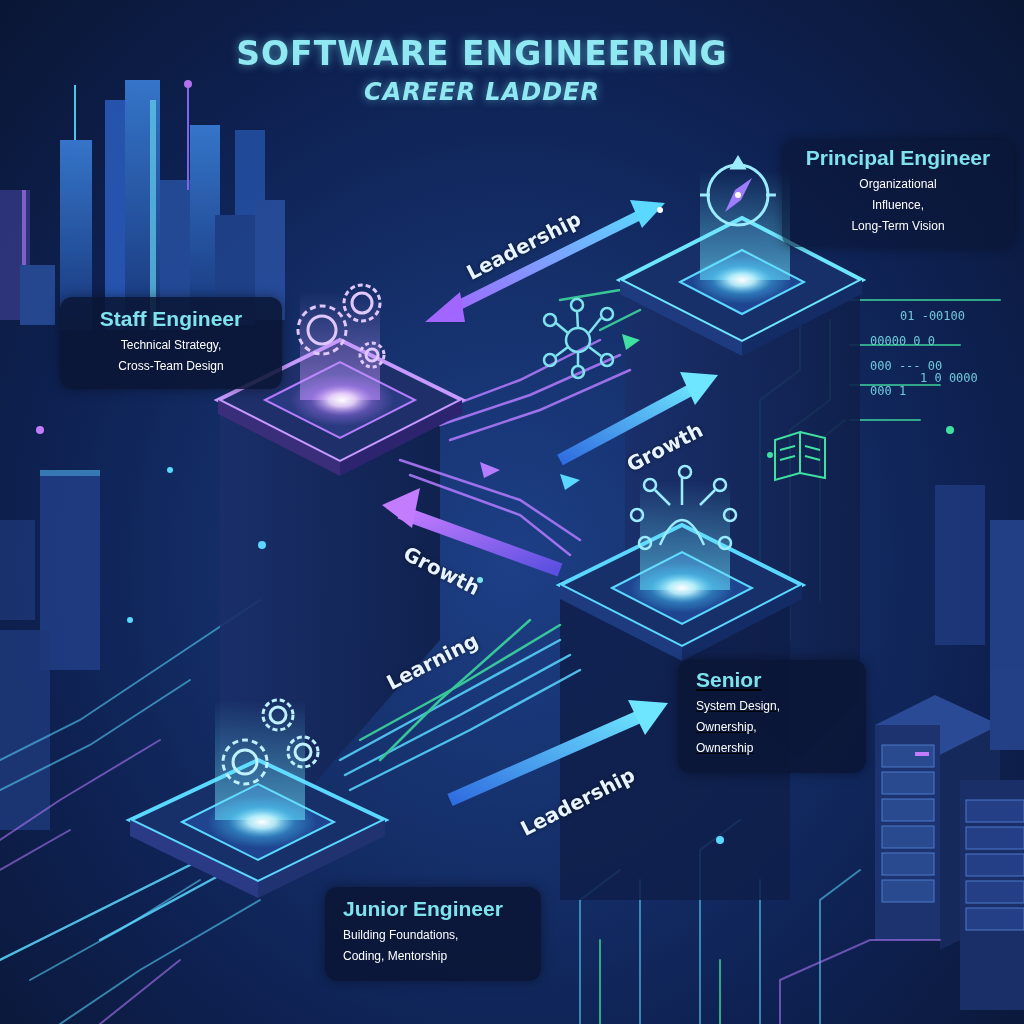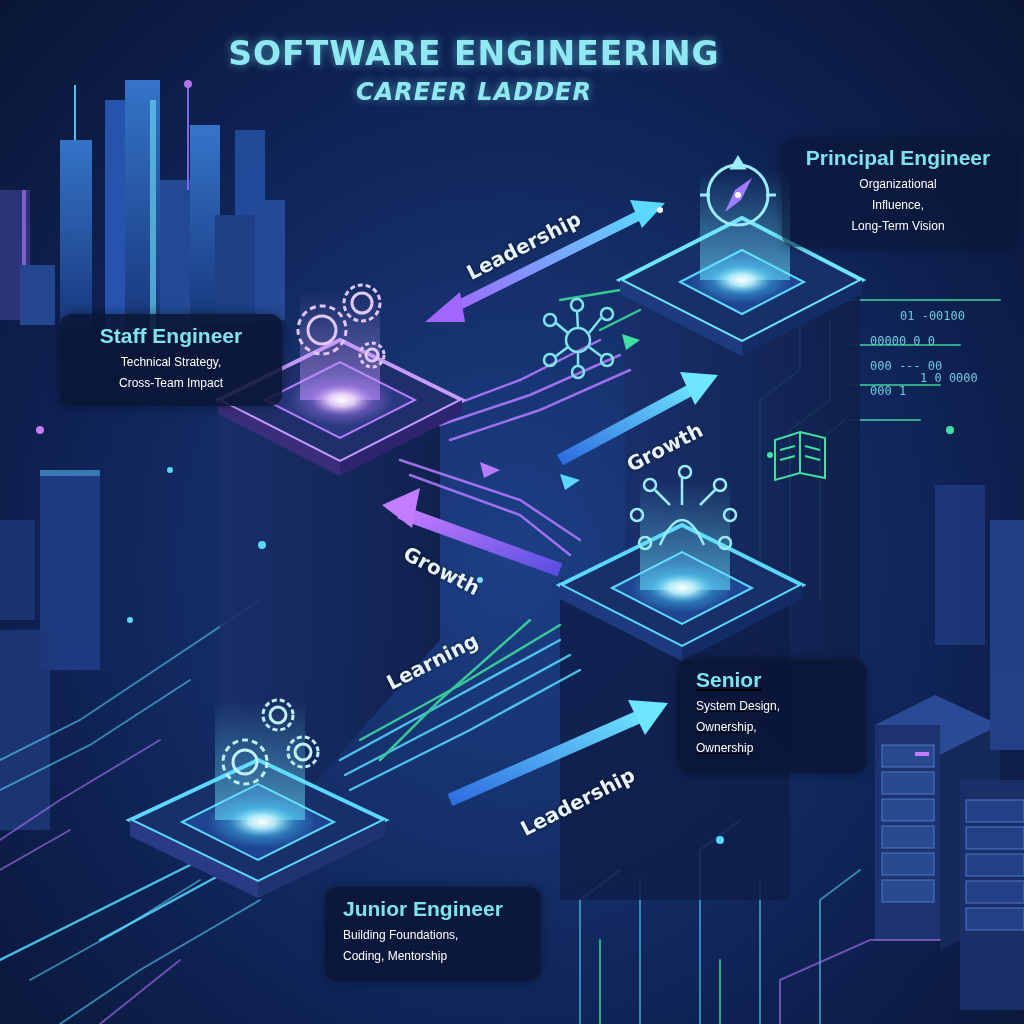--- a/index.html
+++ b/index.html
@@ -1,20 +1,20 @@
 <!DOCTYPE html>
 <html><head>
 <meta charset="utf-8">
 <style>
   html,body{margin:0;padding:0;}
   body{width:1024px;height:1024px;overflow:hidden;background:#0b1a3d;font-family:"DejaVu Sans","Liberation Sans",sans-serif;}
   #stage{position:relative;width:1024px;height:1024px;overflow:hidden;
     background:radial-gradient(ellipse at 50% 55%, #1d3f86 0%, #15306b 35%, #0e2152 65%, #0a1634 100%);}
   svg.scene{position:absolute;left:0;top:0;width:1024px;height:1024px;}
-  .title{position:absolute;left:0;width:948px;text-align:center;color:#8fe8f2;font-weight:bold;letter-spacing:1px;
+  .title{position:absolute;left:8px;width:948px;text-align:center;color:#8fe8f2;font-weight:bold;letter-spacing:1px;
     text-shadow:0 0 10px rgba(120,230,245,0.55);font-family:"DejaVu Sans","Liberation Sans",sans-serif;}
   .title.l1{top:34px;font-size:33px;}
   .title.l2{top:78px;font-size:24px;font-style:italic;}
   .card{position:absolute;background:rgba(10,22,54,0.88);border-radius:12px;text-align:center;
     font-family:"Liberation Sans",sans-serif;box-shadow:0 0 12px rgba(0,0,0,0.4);}
   .card .ct{color:#7fe3ee;font-weight:bold;font-size:21px;margin-bottom:4px;}
   .card .cd{color:#ffffff;font-size:12px;line-height:21px;}
   .card.left .ct,.card.left .cd{text-align:left;}
   .arrow-label{position:absolute;color:#e8f4ff;font-weight:bold;font-size:20px;font-family:"DejaVu Sans","Liberation Sans",sans-serif;
     text-shadow:0 0 4px rgba(0,0,0,0.6);white-space:nowrap;transform-origin:left center;}
@@ -326,24 +326,24 @@
   <div class="title l1">SOFTWARE ENGINEERING</div>
   <div class="title l2">CAREER LADDER</div>
 
   <div class="card" style="left:782px;top:140px;width:220px;padding:6px 6px 10px;background:rgba(10,22,54,0.6);">
     <div class="ct">Principal Engineer</div>
     <div class="cd">Organizational</div>
     <div class="cd">Influence,</div>
     <div class="cd">Long-Term Vision</div>
   </div>
 
-  <div class="card" style="left:60px;top:314px;width:210px;padding:10px 6px 12px;">
+  <div class="card" style="left:60px;top:297px;width:210px;padding:10px 6px 12px;">
     <div class="ct">Staff Engineer</div>
     <div class="cd">Technical Strategy,</div>
-    <div class="cd">Cross-Team Impact</div>
+    <div class="cd">Cross-Team Design</div>
   </div>
 
   <div class="card left" style="left:678px;top:660px;width:160px;padding:8px 10px 14px 18px;text-decoration:underline;">
     <div class="ct">Senior</div>
     <div class="cd">System Design,</div>
     <div class="cd">Ownership,</div>
     <div class="cd">Ownership</div>
   </div>
 
   <div class="card left" style="left:325px;top:887px;width:190px;padding:10px 8px 14px 18px;">

